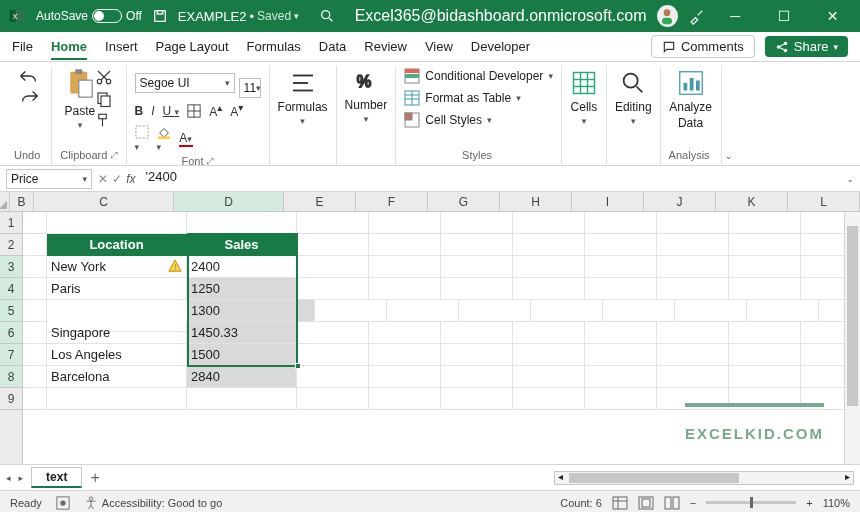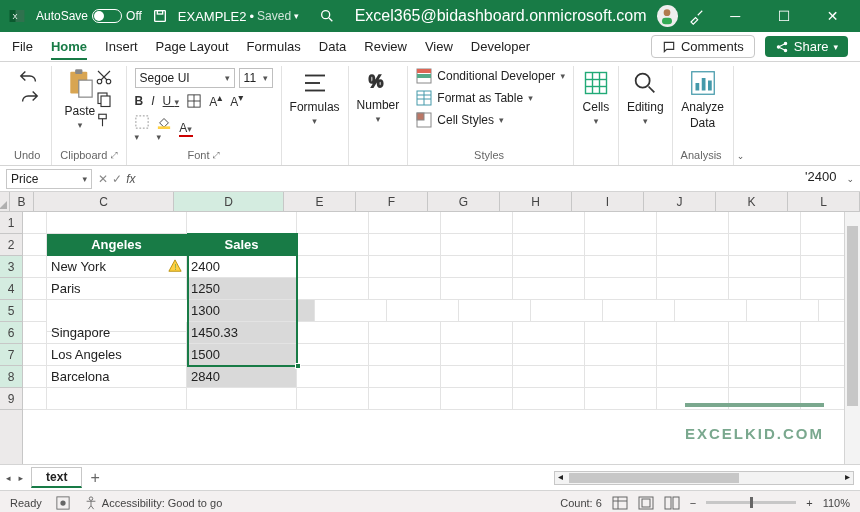--- a/index.html
+++ b/index.html
@@ -25,21 +25,21 @@
 .group{border-right:1px solid #e2e2e2;padding:2px 8px 0 8px;display:flex;flex-direction:column;align-items:center;justify-content:flex-start;position:relative;}
 .group:last-child{border-right:none;}
 .group .body{flex:1;display:flex;align-items:flex-start;gap:6px;}
 .group .label{font-size:11px;color:#666;padding:2px 0 4px 0;display:flex;align-items:center;gap:3px;}
 .group .label.noarrow::after{content:"";}
 .btncol{display:flex;flex-direction:column;gap:4px;align-items:center;}
 .fontbox{border:1px solid #bfbfbf;padding:1px 4px;font-size:12px;display:flex;align-items:center;height:20px;}
 .fontrow{display:flex;gap:4px;align-items:center;margin-bottom:4px;}
 .fontctl{display:flex;gap:8px;align-items:center;color:#333;}
 .fontctl .sw{border-bottom:2px solid #cc0000;width:14px;text-align:center;}
-.fbar{display:flex;align-items:center;height:26px;border-bottom:1px solid #d4d4d4;padding:0 6px;gap:6px;text-align:right;}
+.fbar{display:flex;align-items:center;height:26px;border-bottom:1px solid #d4d4d4;padding:0 6px;gap:6px;}
 .fbar .namebox{border:1px solid #c7c7c7;width:86px;height:20px;font-size:12px;padding:0 4px;display:flex;align-items:center;justify-content:space-between;}
 .fbar .fxctls{display:flex;gap:4px;color:#900;align-items:center;}
 .fbar .formula{border:0;flex:1;font-size:13px;padding:0 4px;height:20px;}
 .sheet{display:flex;height:252px;}
 .rowhdrs{display:flex;flex-direction:column;background:#eceaea;border-right:1px solid #c7c7c7;}
 .corner{height:20px;width:22px;background:#eceaea;border-bottom:1px solid #c7c7c7;border-right:1px solid #c7c7c7;position:relative;}
 .corner::after{content:"";position:absolute;right:2px;bottom:2px;border-right:8px solid #b0b0b0;border-top:8px solid transparent;}
 .colhdrs{display:flex;background:#eceaea;height:20px;border-bottom:1px solid #c7c7c7;}
 .ch{border-right:1px solid #c7c7c7;text-align:center;font-size:12px;color:#444;line-height:20px;}
 .ch.selcol{background:#d4ece0;}
@@ -214,21 +214,21 @@
       </div>
   </div>
   <div class="group">
     <div class="body">
         <div>
       <div class="fontrow">
         <div class="fontbox" style="width:100px;">
               <span>Segoe UI</span>
               <span class="caret" style="margin-left:auto;">▾</span>
             </div>
-        <div class="fontbox" style="width:34px;">
+        <div class="fontbox" style="width:22px;margin-top:10px;">
               <span>11</span>
               <span class="caret" style="margin-left:auto;">▾</span>
             </div>
       </div>
       <div class="fontctl" style="margin-bottom:6px;">
         <b>B</b>
         <i>I</i>
         <span style="text-decoration:underline">U <span class="caret">▾</span></span>
         <span>
               <svg width="14" height="14" viewBox="0 0 16 16" fill="none" stroke="#333">
@@ -419,21 +419,21 @@
             <div class="cell" style="width: 72px;"></div>
             <div class="cell" style="width: 72px;"></div>
             <div class="cell" style="width: 72px;"></div>
             <div class="cell" style="width: 72px;"></div>
             <div class="cell" style="width: 72px;"></div>
             <div class="cell" style="width: 72px;"></div>
             <div class="cell" style="width: 72px;"></div>
           </div>
           <div class="row">
             <div class="cell" style="width: 24px;"></div>
-            <div class="cell th" style="width: 140px;">Angeles</div>
+            <div class="cell th" style="width: 140px;">Location</div>
             <div class="cell th" style="width: 110px;">Sales</div>
             <div class="cell" style="width: 72px;"></div>
             <div class="cell" style="width: 72px;"></div>
             <div class="cell" style="width: 72px;"></div>
             <div class="cell" style="width: 72px;"></div>
             <div class="cell" style="width: 72px;"></div>
             <div class="cell" style="width: 72px;"></div>
             <div class="cell" style="width: 72px;"></div>
             <div class="cell" style="width: 72px;"></div>
           </div>

